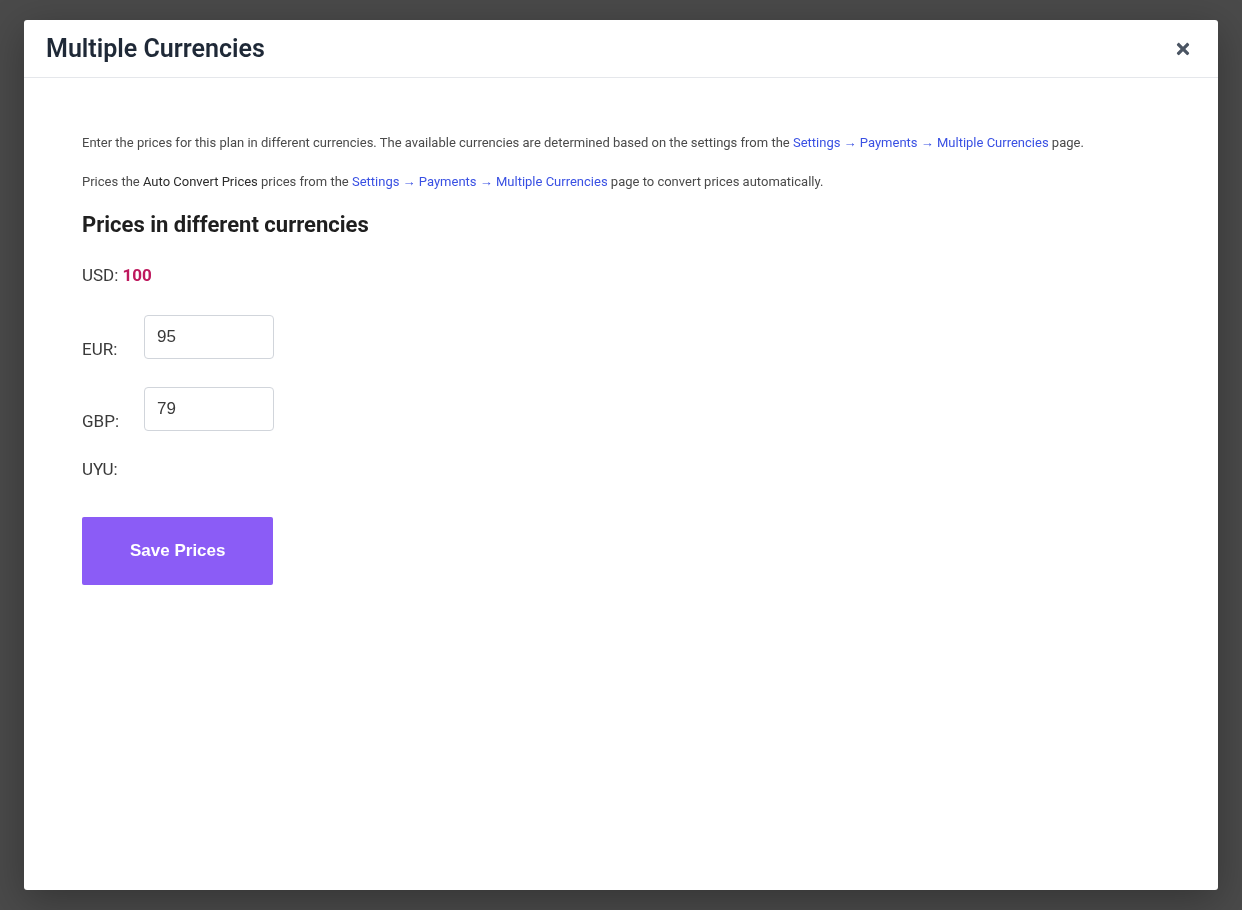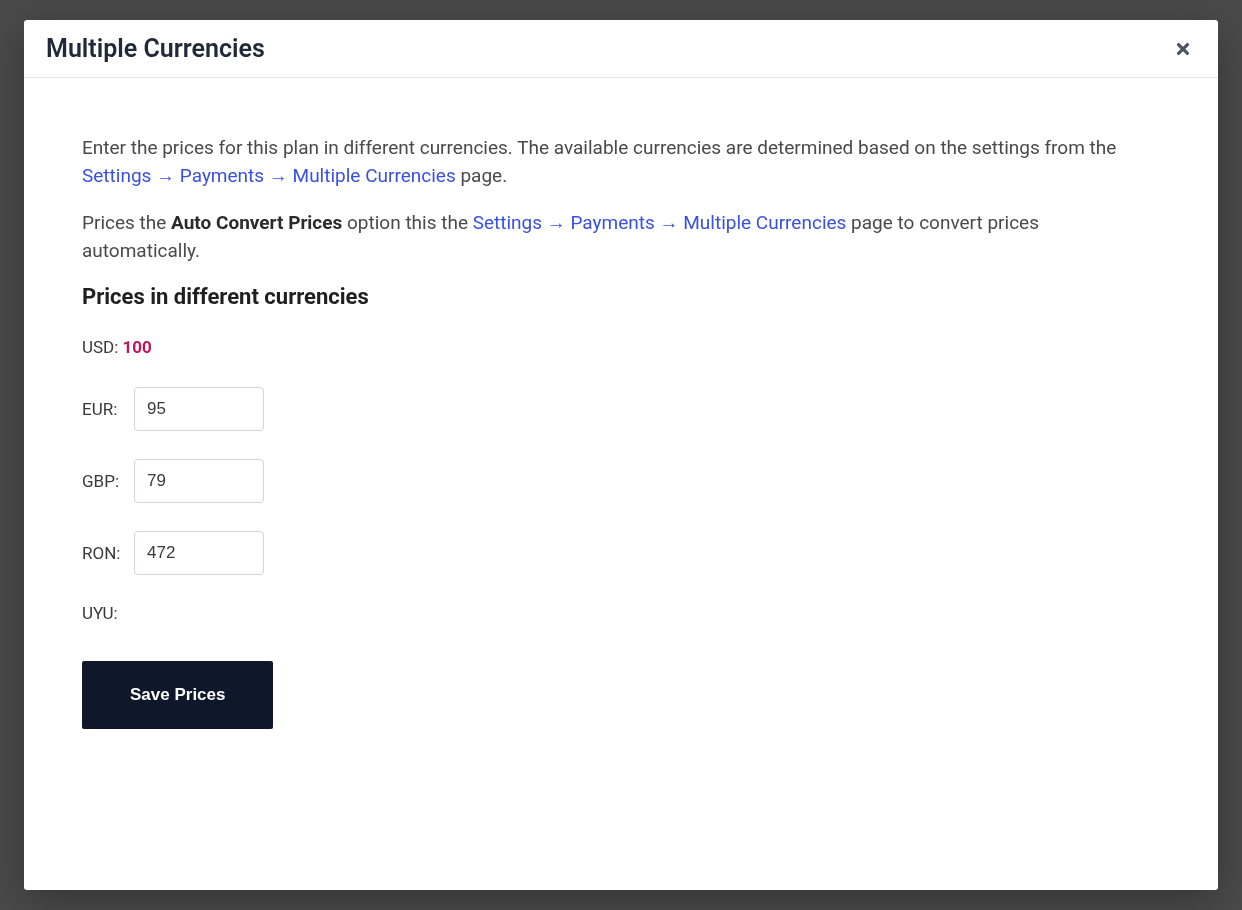--- a/index.html
+++ b/index.html
@@ -58,73 +58,73 @@
   .close-btn svg {
     width: 18px;
     height: 18px;
   }
   .modal-body {
     padding: 56px 58px 40px 58px;
     overflow-y: auto;
     flex: 1;
   }
   .intro p {
-    font-size: 19px;
+    font-size: 13px;
     line-height: 1.45;
     color: #4a4a4a;
     margin-bottom: 20px;
   }
   .intro a {
     color: #3950e3;
     text-decoration: none;
   }
   .intro strong.opt {
-    font-weight: 700;
+    font-weight: 400;
     color: #2b2b2b;
   }
   .section-heading {
     font-size: 22px;
     font-weight: 700;
     color: #1f1f1f;
     margin-top: 16px;
     margin-bottom: 28px;
   }
   .base-row {
     font-size: 17px;
     color: #3a3a3a;
     margin-bottom: 30px;
   }
   .base-row .base-val {
     font-weight: 700;
     color: #be185d;
   }
   .price-row {
     display: flex;
-    align-items: center;
-    gap: 8px;
+    align-items: flex-end;
+    gap: 18px;
     margin-bottom: 28px;
   }
   .price-row label {
     font-size: 17px;
     color: #3a3a3a;
     min-width: 44px;
   }
   .price-row input {
     width: 130px;
     height: 44px;
     border: 1px solid #d1d5db;
     border-radius: 4px;
     padding: 0 12px;
     font-size: 17px;
     color: #3a3a3a;
     outline: none;
   }
   .save-btn {
     margin-top: 10px;
-    background: #0f172a;
+    background: #8b5cf6;
     color: #fff;
     border: none;
     padding: 0 48px;
     height: 68px;
     font-size: 17px;
     font-weight: 600;
     cursor: pointer;
     border-radius: 2px;
   }
 </style>
@@ -142,21 +142,21 @@
       </svg>
     </button>
   </div>
 
   <div class="modal-body">
     <div class="intro">
       <p>
         <span>Enter the prices for this plan in different currencies. The available currencies are determined based on the settings from the </span><a href="#">Settings → Payments → Multiple Currencies</a><span> page.</span>
       </p>
       <p>
-        <span>Prices the </span><strong class="opt">Auto Convert Prices</strong><span> option this the </span><a href="#">Settings → Payments → Multiple Currencies</a><span> page to convert prices automatically.</span>
+        <span>Prices the </span><strong class="opt">Auto Convert Prices</strong><span> prices from the </span><a href="#">Settings → Payments → Multiple Currencies</a><span> page to convert prices automatically.</span>
       </p>
     </div>
 
     <h3 class="section-heading">Prices in different currencies</h3>
 
     <div class="base-row">
       <span>USD:</span>
       <span> </span>
       <span class="base-val">100</span>
     </div>
@@ -164,24 +164,20 @@
     <div class="price-row">
       <label>EUR:</label>
       <input type="text" value="95" style="">
     </div>
 
     <div class="price-row">
       <label>GBP:</label>
       <input type="text" value="79" style="">
     </div>
 
-    <div class="price-row">
-      <label>RON:</label>
-      <input type="text" value="472" style="">
-    </div>
 
     <div class="price-row">
       <label>UYU:</label>
     </div>
 
     <button class="save-btn">Save Prices</button>
   </div>
 </div>
 
 </body></html>

